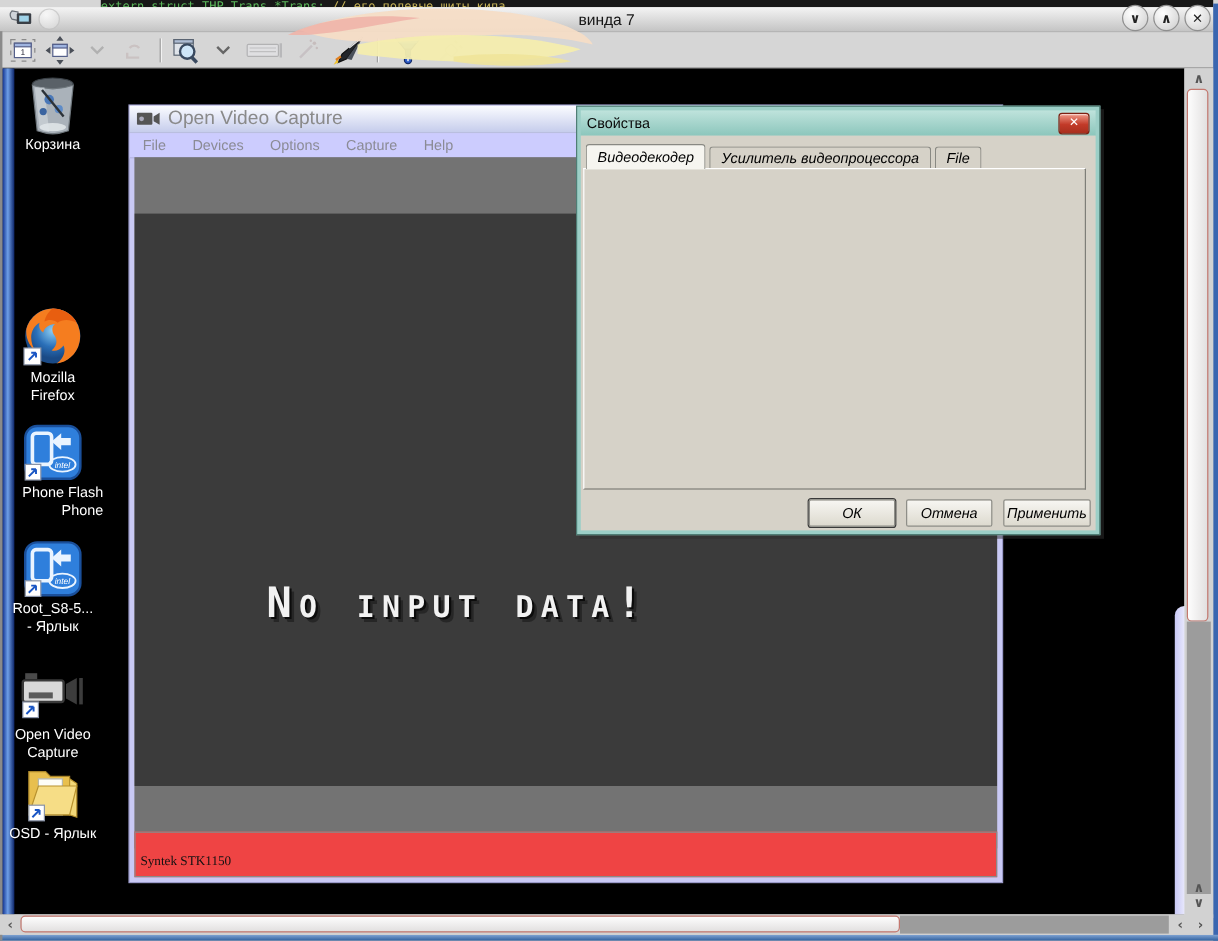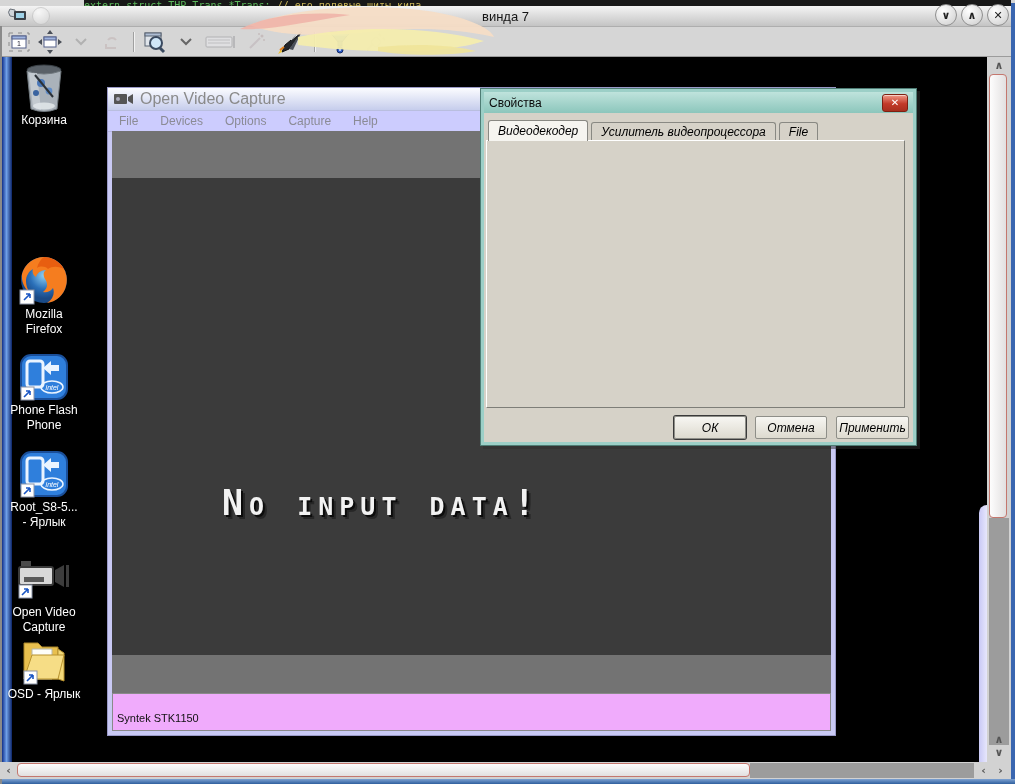--- a/index.html
+++ b/index.html
@@ -43,22 +43,22 @@
   .ovc-title{height:22px;background:linear-gradient(#fbfcff,#c6cdec);display:flex;align-items:center;
     gap:6px;padding:0 6px;color:#8a8a8a;font-size:16px;border-bottom:1px solid #b9bedf;}
   .ovc-menu{height:20px;background:#ccccfe;display:flex;align-items:center;
     color:#8b8b95;font-size:12px;border-bottom:1px solid #b4b4e0;}
   .ovc-menu .mi{padding:5px 11px;height:100%;display:flex;align-items:center;}
   .ovc-client{position:absolute;left:4px;right:4px;top:43px;height:576px;background:#737373;overflow:hidden;}
   .video{position:absolute;left:0;right:0;top:47px;height:477px;background:#3b3b3b;}
   .nodata{position:absolute;left:110px;top:305px;color:#f2f2f2;
     font:bold 35px "DejaVu Sans Mono",monospace;font-variant:small-caps;letter-spacing:6px;
     text-shadow:2px 2px 0 #0c0c0c,4px 4px 0 rgba(0,0,0,.35);white-space:nowrap;}
-  .ovc-status{position:absolute;left:4px;right:4px;bottom:4px;height:20px;background:#f0abfc;
-    border:1px solid #8a8a8a;font-size:11px;color:#111;padding:18px 4px;box-sizing:border-box;}
+  .ovc-status{position:absolute;left:4px;right:4px;bottom:4px;height:20px;background:#ef4444;
+    border:1px solid #8a8a8a;font-size:11px;color:#111;padding:18px 4px;box-sizing:border-box;font-family:Liberation Serif, serif;}
 
   
   .dlg{left:480px;top:88px;width:437px;height:358px;background:#9ccfc7;border:1px solid #4f7d75;
     padding:3px;box-sizing:border-box;box-shadow:3px 3px 0 rgba(45,45,45,.5);z-index:20;}
   .dlg-title{height:21px;background:linear-gradient(#bfe3dc,#8cc6bc);display:flex;align-items:center;
     padding:0 5px;font-size:12px;color:#0a0a0a;}
   .dlg-close{margin-left:auto;width:24px;height:16px;border-radius:3px;border:1px solid #7d2012;
     background:linear-gradient(#f09a88,#c23a28 55%,#a82f1e);color:#fff;display:flex;align-items:center;
     justify-content:center;font:bold 10px "DejaVu Sans",sans-serif;
     box-shadow:inset 0 1px 0 rgba(255,255,255,.55);}
@@ -249,21 +249,21 @@
       <path d="M25 2 a23 23 0 0 1 22 29 c-2 9 -10 16 -19 17 c6 -4 8 -10 6 -15 c-3 4 -7 5 -10 4 c5 -4 5 -9 2 -13 c-2 -3 -2 -7 1 -9 c-5 0 -9 3 -10 7 c-3 -2 -4 -5 -3 -8 c-4 2 -7 7 -7 12 a20 20 0 0 0 4 12 c-5 -4 -9 -11 -8 -19 A23 23 0 0 1 25 2 Z" fill="#f57d1f"></path>
       <path d="M25 2 a23 23 0 0 1 20 12 c-6 -3 -12 -3 -16 0 c-3 -3 -8 -3 -11 -1 c1 -5 4 -9 7 -11 Z" fill="#e85e10"></path>
       <rect x="1" y="35" width="14" height="14" fill="#fff" stroke="#8a94a8"></rect>
       <path d="M5 45 l6 -6 m0 0 h-4 m4 0 v4" stroke="#1a56c4" stroke-width="1.6" fill="none"></path>
     </svg>
       </div>
     <div class="dlabel">Mozilla</div>
     <div class="dlabel">Firefox</div>
   </div>
 
-  <div class="abs dicon" style="top:296px;">
+  <div class="abs dicon" style="top:296px;text-align:right;">
     <div class="ic">
         <svg width="50" height="50" viewBox="0 0 50 50">
       <rect x="2" y="2" width="46" height="44" rx="10" fill="#2f7fdc" stroke="#1a4f9a" stroke-width="2"></rect>
       <rect x="8" y="8" width="16" height="26" rx="3" fill="none" stroke="#eaf4ff" stroke-width="3"></rect>
       <path d="M38 16 h-8 v-4 l-8 7 8 7 v-4 h8 z" fill="#eaf4ff" transform="translate(2,-4)"></path>
       <ellipse cx="33" cy="34" rx="11" ry="6" fill="none" stroke="#eaf4ff" stroke-width="1.5"></ellipse>
       <text x="33" y="37" font-size="7" text-anchor="middle" fill="#fff" font-style="italic">intel</text>
       <rect x="2" y="34" width="13" height="13" fill="#fff" stroke="#8a94a8"></rect>
       <path d="M5 44 l6 -6 m0 0 h-4 m4 0 v4" stroke="#1a56c4" stroke-width="1.6" fill="none"></path>
     </svg>

